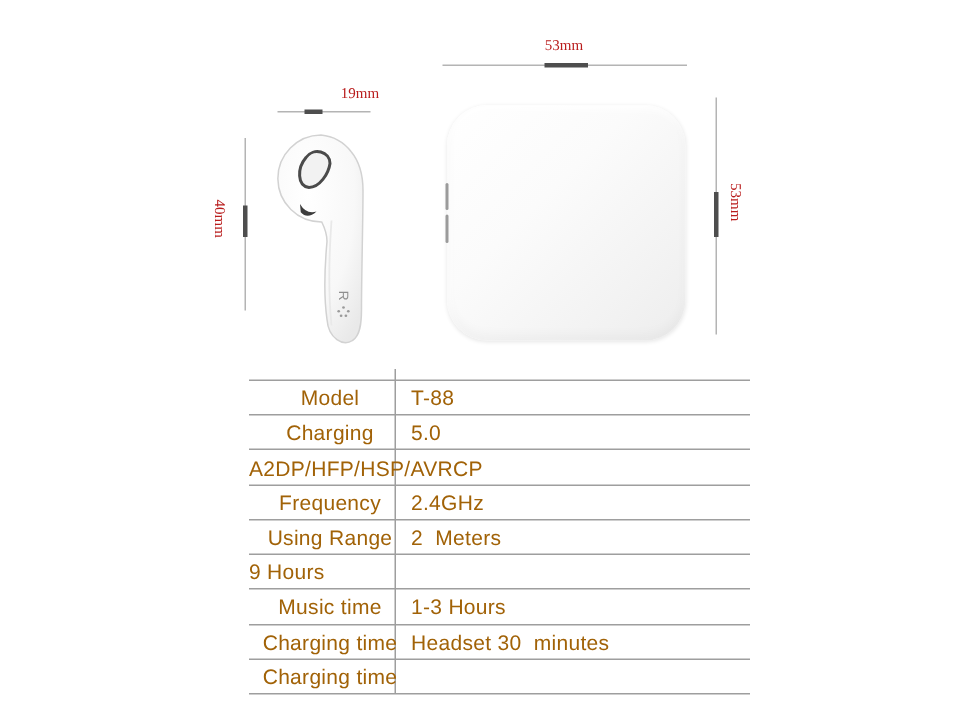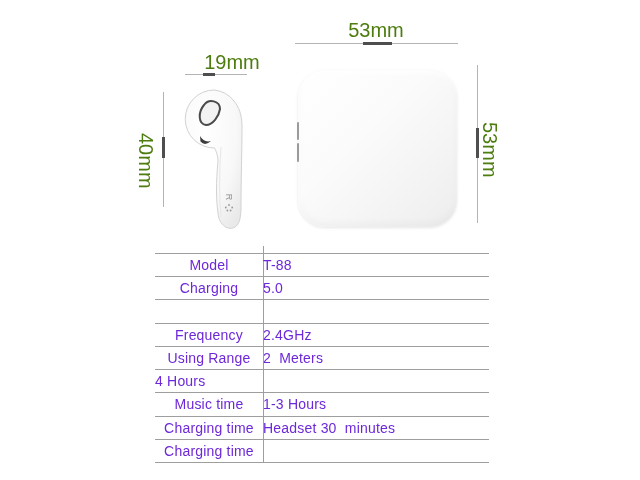--- a/index.html
+++ b/index.html
@@ -3,33 +3,33 @@
 <meta charset="utf-8">
 <style>
   html,body { margin:0; padding:0; background:#ffffff; }
   .stage {
     position:relative; width:640px; height:480px; background:#ffffff;
     font-family:"Liberation Sans", sans-serif; overflow:hidden;
   }
 
   
   .dim-label {
-    position:absolute; font-family:Liberation Sans, sans-serif;
-    font-size:20px; color:#4d7c0f; line-height:15px;
+    position:absolute; font-family:Liberation Serif, serif;
+    font-size:10px; color:#b91c1c; line-height:15px;
   }
   .dim-label.h { text-align:center; }
   .dim-label.v { writing-mode:vertical-rl; }
   .dim-line { position:absolute; background:#b4b4b4; }
   .dim-mark { position:absolute; background:#4e4e4e; }
 
   #case-top-label   { left:340px; top:23px;  width:72px; }
   #case-top-line    { left:295px; top:43px;  width:163px; height:1px; }
   #case-top-mark    { left:363px; top:42px;  width:29px;  height:3px; }
 
-  #bud-top-label    { left:200px; top:55px;  width:64px; }
+  #bud-top-label    { left:208px; top:55px;  width:64px; }
   #bud-top-line     { left:185px; top:74px;  width:62px;  height:1px; }
   #bud-top-mark     { left:203px; top:73px;  width:12px;  height:3px; }
 
   #bud-left-label   { left:138px; top:133px; height:40px; }
   #bud-left-line    { left:163px; top:92px;  width:1px;   height:115px; }
   #bud-left-mark    { left:162px; top:137px; width:3px;   height:21px; }
 
   #case-right-line  { left:477px; top:65px;  width:1px;   height:158px; }
   #case-right-mark  { left:476px; top:128px; width:3px;   height:30px; }
   #case-right-label { left:482px; top:122px; height:42px; }
@@ -46,23 +46,23 @@
                inset 2px 3px 6px rgba(255,255,255,0.9);
   }
   .case-seam {
     position:absolute; left:-1px; width:2px; background:#9b9b9b; border-radius:1px;
   }
   #case-seam-top    { top:52px; height:18px; }
   #case-seam-bottom { top:73px; height:19px; }
 
   
   .spec-table {
-    position:absolute; left:155px; top:253px; width:334px;
+    position:absolute; left:166px; top:253px; width:334px;
     border-bottom:1px solid #9e9e9e;
-    font-size:14px; color:#6d28d9; letter-spacing:0.2px;
+    font-size:14px; color:#a16207; letter-spacing:0.2px;
   }
   .spec-row {
     display:flex; box-sizing:border-box; height:23.22px;
     border-top:1px solid #9e9e9e; align-items:center;
   }
   .spec-label {
     width:108px; text-align:center; flex:none;
   }
   .spec-value {
     flex:1; text-align:left; white-space:pre;
@@ -132,31 +132,32 @@
   <div class="spec-table">
     <div class="spec-row">
       <div class="spec-label">Model</div>
       <div class="spec-value">T-88</div>
     </div>
     <div class="spec-row">
       <div class="spec-label">Charging</div>
       <div class="spec-value">5.0</div>
     </div>
     <div class="spec-row">
+      <div class="spec-value">A2DP/HFP/HSP/AVRCP</div>
     </div>
     <div class="spec-row">
       <div class="spec-label">Frequency</div>
       <div class="spec-value">2.4GHz</div>
     </div>
     <div class="spec-row">
       <div class="spec-label">Using Range</div>
       <div class="spec-value">2  Meters</div>
     </div>
     <div class="spec-row">
-      <div class="spec-value">4 Hours</div>
+      <div class="spec-value">9 Hours</div>
     </div>
     <div class="spec-row">
       <div class="spec-label">Music time</div>
       <div class="spec-value">1-3 Hours</div>
     </div>
     <div class="spec-row">
       <div class="spec-label">Charging time</div>
       <div class="spec-value">Headset 30  minutes</div>
     </div>
     <div class="spec-row">

